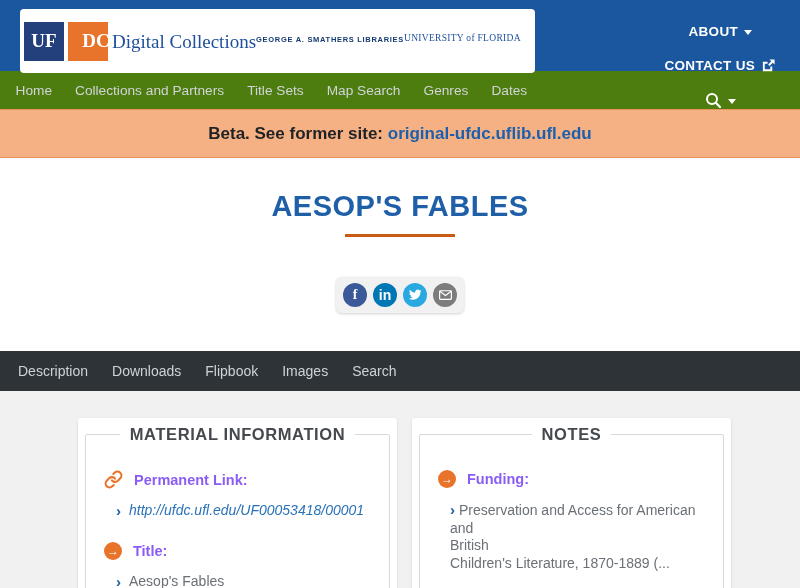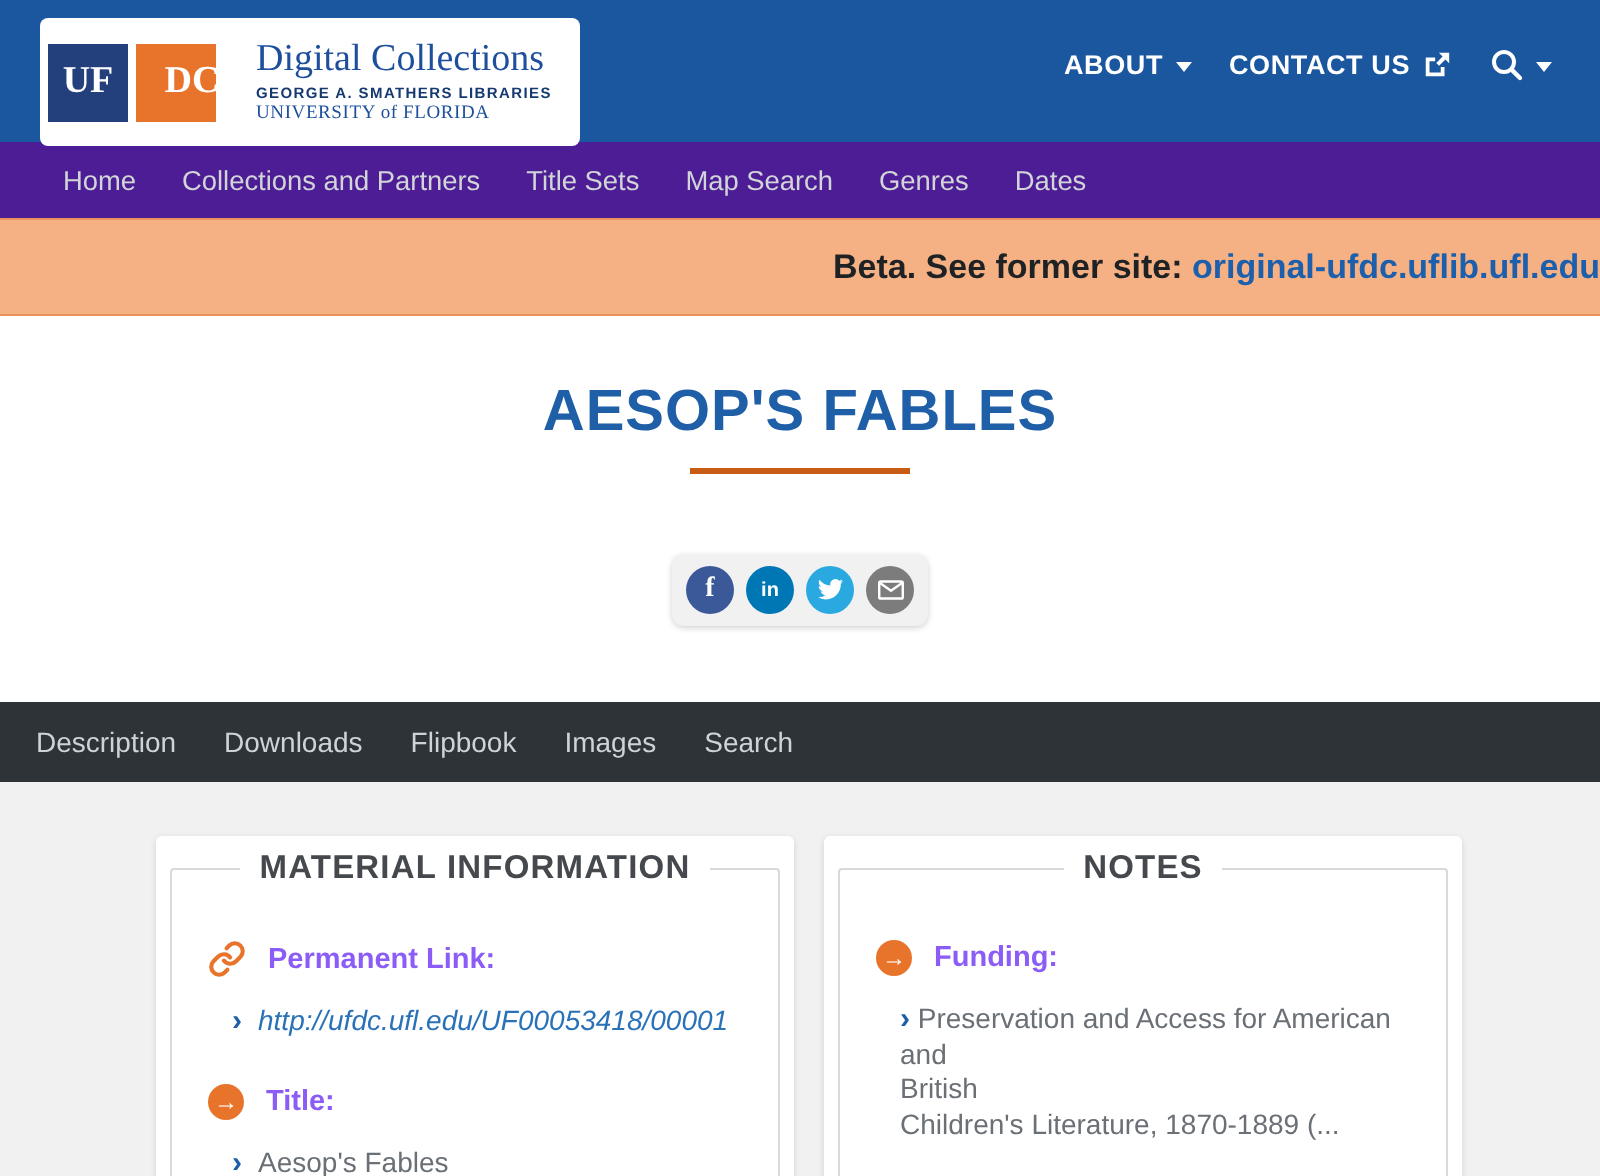--- a/index.html
+++ b/index.html
@@ -19,63 +19,63 @@
     background: #fff; border-radius: 4px;
     margin: 9px 0 0 20px; padding: 4px; height: 64px; cursor: pointer;
   }
   .logo-box {
     width: 40px; height: 39px; display: flex; align-items: center; justify-content: center;
     color: #fff; font-family: "Liberation Serif", "DejaVu Serif", serif;
     font-weight: bold; font-size: 19px;
   }
   .logo-uf { background: #24407c; }
   .logo-dc { background: #e8742c; padding-left: 16px; }
-  .logo-text { display: flex; flex-direction: column; margin-left: 16px; padding-right: 10px; }
+  .logo-text { display: flex; flex-direction: row; margin-left: 0; padding-right: 10px; }
   .logo-title {
     font-family: "Liberation Serif", "DejaVu Serif", serif;
     color: #1e4f9c; font-size: 19px; line-height: 19px;
   }
   .logo-sub {
     color: #153a70; font-size: 7.5px; font-weight: bold; letter-spacing: 0.7px;
     margin-top: 3px;
   }
   .logo-inst {
     font-family: "Liberation Serif", "DejaVu Serif", serif;
     color: #1e4f9c; font-size: 9.5px; margin-top: 1px; letter-spacing: 0.3px;
   }
   .header-menu {
     display: flex; align-items: center; gap: 19px;
-    padding: 24px 24px 0 0; color: #fff;
+    padding: 24px 24px 0 0; color: #fff; flex-direction: column;
   }
   .header-menu a {
     color: #fff; text-decoration: none; font-size: 13.5px; font-weight: bold;
     letter-spacing: 0.3px; display: flex; align-items: center; gap: 6px; cursor: pointer;
   }
   .caret-down {
     width: 0; height: 0; display: inline-block;
     border-left: 4.5px solid transparent; border-right: 4.5px solid transparent;
     border-top: 5px solid #fff; margin-top: 2px;
   }
   .hicon { display: inline-block; vertical-align: middle; }
 
   
   .main-nav {
-    height: 38px; background: #4c1d95;
-    display: flex; align-items: center; padding-left: 20px;
+    height: 38px; background: #4d7c0f;
+    display: flex; align-items: center; padding-left: 4px;
   }
   .main-nav a {
     color: #d2d5d8; text-decoration: none; font-size: 13.7px;
     padding: 0 11.5px; cursor: pointer; white-space: nowrap;
   }
 
   
   .beta-banner {
     height: 49px; background: #f5b183;
     border-top: 1px solid #e9915c; border-bottom: 1px solid #e9915c;
-    text-align: right; line-height: 47px;
+    text-align: center; line-height: 47px;
     font-size: 17px; font-weight: bold; color: #1f2225;
   }
   .beta-banner a { color: #1c5fad; text-decoration: none; cursor: pointer; }
 
   
   .white-zone { background: #fff; padding-bottom: 38px; }
   .page-title {
     padding-top: 33px; text-align: center;
     color: #1f5fa8; font-size: 29px; font-weight: bold; letter-spacing: 0.5px;
     line-height: 30px;
@@ -87,21 +87,21 @@
     width: 128px; margin: 40px auto 0; padding: 6px;
     background: #f1f1f1; border-radius: 6px;
     box-shadow: 0 1px 3px rgba(0,0,0,0.18);
     display: flex; gap: 6px; justify-content: center; align-items: center;
   }
   .social-btn {
     width: 24px; height: 24px; border-radius: 50%; border: none; cursor: pointer;
     display: flex; align-items: center; justify-content: center; color: #fff; padding: 0;
   }
   .social-btn.facebook { background: #3b5998; font-family: "Liberation Serif","DejaVu Serif",serif; font-size: 14px; font-weight: bold; }
-  .social-btn.linkedin { background: #0077b5; font-size: 10px; font-weight: bold; }
+  .social-btn.linkedin { background: #0077b5; font-size: 14px; font-weight: bold; }
   .social-btn.twitter  { background: #2aa9e0; }
   .social-btn.email    { background: #7c7c7c; }
 
   
   .item-nav {
     height: 40px; background: #2e3338;
     display: flex; align-items: center; padding: 0 35px 0 6px;
   }
   .item-nav a {
     color: #ced3d8; text-decoration: none; font-size: 14px;

